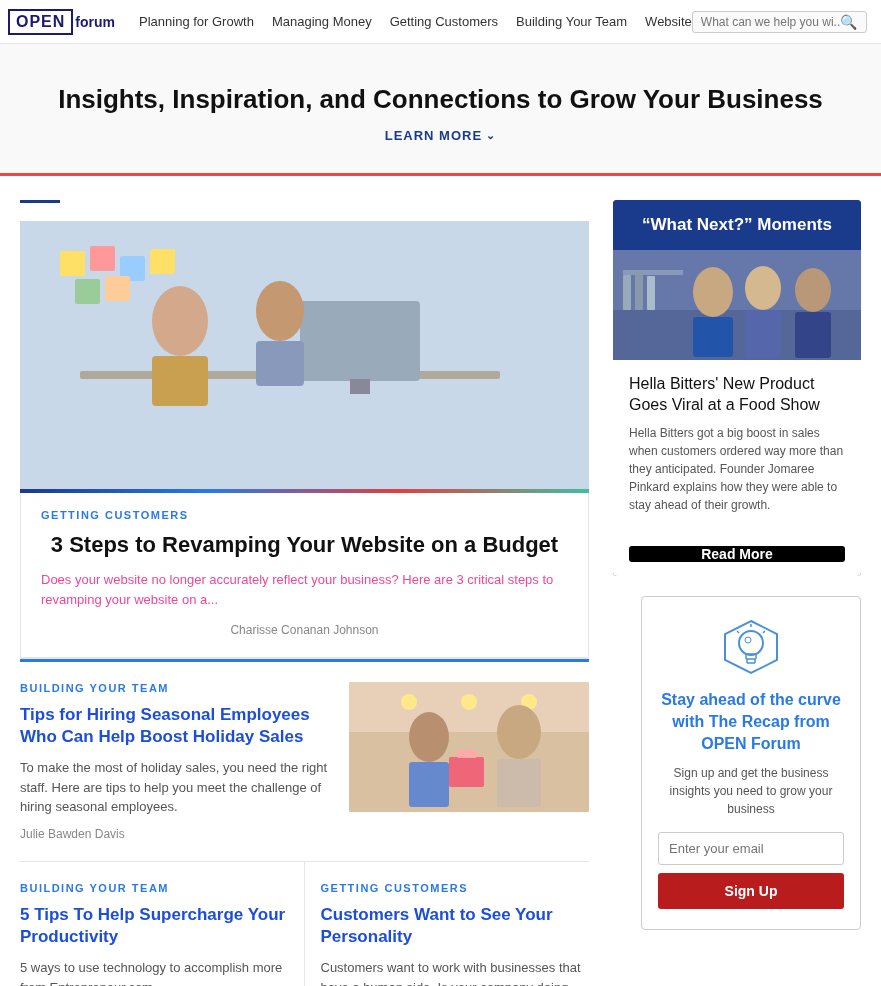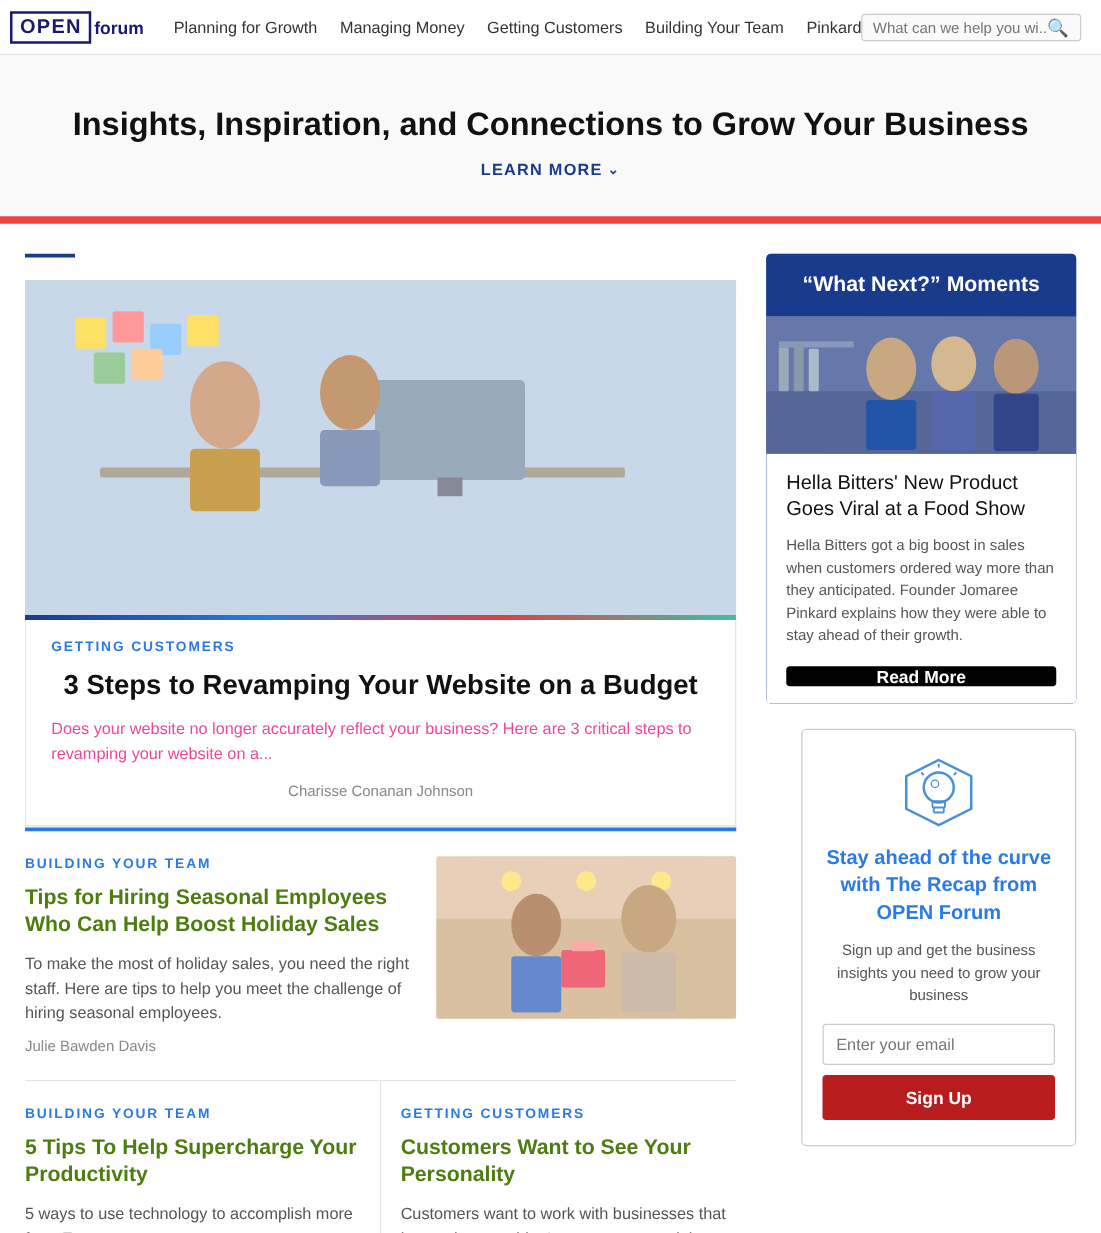--- a/index.html
+++ b/index.html
@@ -25,21 +25,21 @@
       padding: 2px 8px; margin-right: 12px; background: #fafafa;
     }
     .nav-search input {
       border: none; background: transparent; outline: none; font-size: 12px;
       width: 140px; color: #888;
     }
     .search-icon { color: #888; font-size: 14px; cursor: pointer; }
 
     
     .hero {
-      text-align: center; padding: 40px 34px 30px; background: #f9f9f9; border-bottom: 6px solid #ef4444;
+      text-align: center; padding: 40px 34px 30px; background: #f9f9f9; border-bottom: 3px solid #ef4444;
     }
     .hero h1 { font-size: 26px; font-weight: 700; color: #111; margin-bottom: 12px; }
     .learn-more {
       color: #1a3a8c; font-size: 13px; font-weight: 700; letter-spacing: 1px;
       text-transform: uppercase; cursor: pointer; display: inline-flex; align-items: center; gap: 4px;
     }
     .chevron { font-size: 11px; }
 
     
     .main-container {
@@ -102,21 +102,21 @@
     
     .article-grid {
       display: grid; grid-template-columns: 1fr 1fr; gap: 0;
       border-bottom: 1px solid #e5e5e5;
     }
     .article-grid-item {
       padding: 20px 16px 20px 0; border-right: 1px solid #e5e5e5;
     }
     .article-grid-item:last-child { border-right: none; padding-left: 16px; padding-right: 0; }
     .article-grid-title {
-      font-size: 17px; font-weight: 700; color: #4d7c0f; margin-bottom: 10px; line-height: 1.3;
+      font-size: 17px; font-weight: 700; color: #1d4ed8; margin-bottom: 10px; line-height: 1.3;
     }
     .article-grid-excerpt {
       font-size: 13px; color: #555; line-height: 1.5; margin-bottom: 10px;
     }
     .article-grid-author { font-size: 12px; color: #888; }
 
     
     .sidebar-featured {
       background: #1a3a8c; border-radius: 4px; overflow: hidden; margin-bottom: 20px;
     }
@@ -133,21 +133,21 @@
       width: 100%; height: 100%;
       background: linear-gradient(135deg, #8899aa 0%, #667788 50%, #445566 100%);
     }
     .sidebar-featured-body {
       background: #fff; padding: 14px 16px;
     }
     .sidebar-featured-subtitle {
       font-size: 16px; font-weight: 400; color: #111; margin-bottom: 8px; line-height: 1.3;
     }
     .sidebar-featured-text {
-      font-size: 12px; color: #555; line-height: 1.5; margin-bottom: 16px;
+      font-size: 12px; color: #555; line-height: 1.5; margin-bottom: 32px;
     }
     .btn-read-more {
       display: block; width: 100%; background: #000000; color: #fff;
       text-align: center; border: none; border-radius: 3px; font-size: 14px;
       font-weight: 600; cursor: pointer;
     }
 
     
     .newsletter-widget {
       border: 1px solid #ccc; border-radius: 4px; padding: 20px 16px; text-align: center; margin-left: 28px;
@@ -194,21 +194,21 @@
     <div class="logo-box">
       <span class="logo-open">OPEN</span>
     </div>
     <span class="logo-forum">forum</span>
   </div>
   <div class="nav-links">
     <a class="nav-link">Planning for Growth</a>
     <a class="nav-link">Managing Money</a>
     <a class="nav-link">Getting Customers</a>
     <a class="nav-link">Building Your Team</a>
-    <a class="nav-link">Pinkard</a>
+    <a class="nav-link">Website</a>
   </div>
   <div class="nav-search">
     <input type="text" placeholder="What can we help you wi..." style="">
     <span class="search-icon">🔍</span>
   </div>
 
 </nav>
 
 <section class="hero">
   <h1>Insights, Inspiration, and Connections to Grow Your Business</h1>

